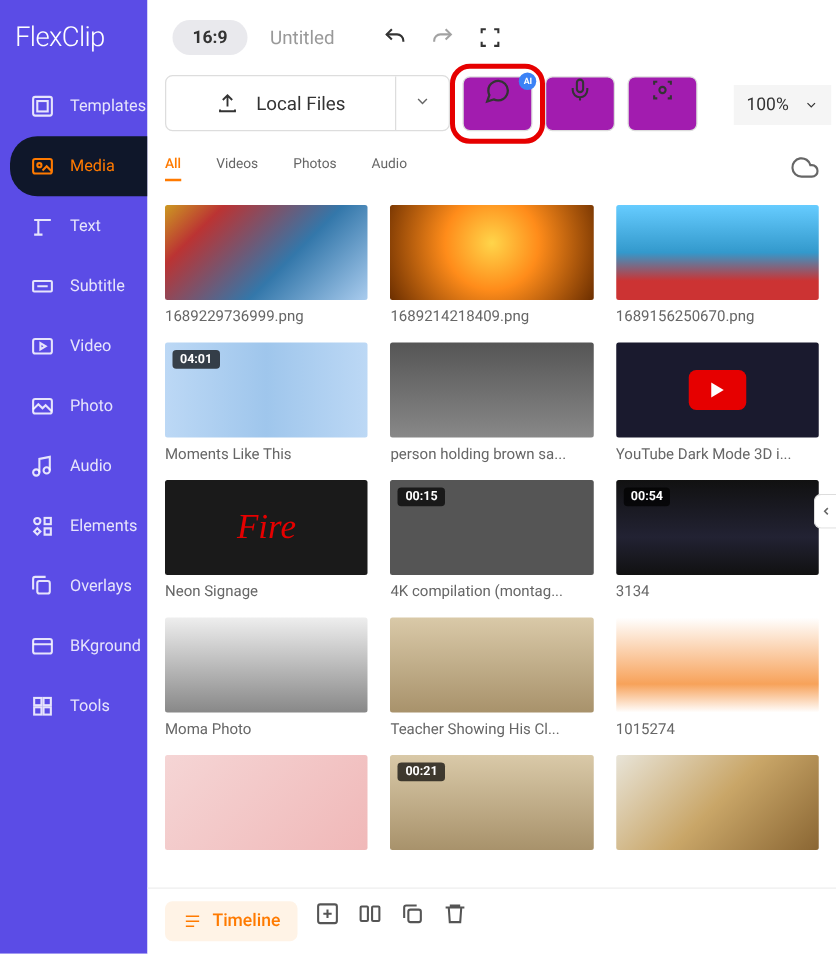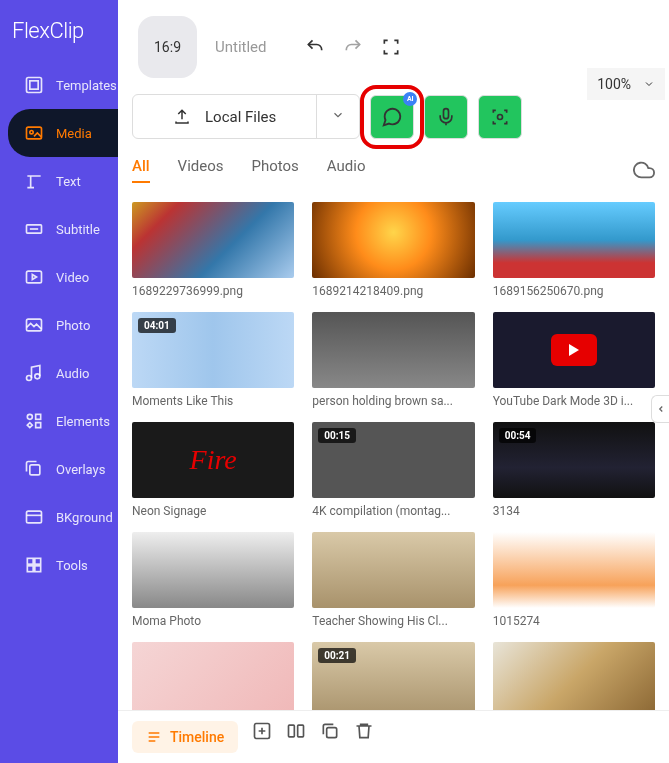--- a/index.html
+++ b/index.html
@@ -6,34 +6,34 @@
 body { width: 669px; height: 763px; background: #fff; overflow: hidden; position: relative; }
 .app { display: flex; height: 100%; }
 .sidebar { width: 118px; background: #5b4ce6; color: #fff; display: flex; flex-direction: column; }
 .logo { padding: 18px 12px; font-size: 22px; font-weight: 700; letter-spacing: -0.5px; }
 .logo span { font-weight: 300; }
 .nav-item { display: flex; align-items: center; gap: 12px; padding: 14px 16px; font-size: 13px; color: rgba(255,255,255,0.85); cursor: pointer; border-radius: 22px 0 0 22px; margin-left: 8px; }
 .nav-item.active { background: #0f172a; color: #ff7a00; }
 .nav-item svg { width: 20px; height: 20px; flex-shrink: 0; }
 .main { flex: 1; display: flex; flex-direction: column; background: #fff; min-width: 0; }
 .topbar { display: flex; align-items: center; gap: 18px; padding: 16px 20px 10px; }
-.ratio-pill { background: #e9e9ed; border-radius: 16px; padding: 23px 16px; font-size: 14px; font-weight: 400; color: #333; }
+.ratio-pill { background: #e9e9ed; border-radius: 16px; padding: 6px 16px; font-size: 14px; font-weight: 700; color: #333; }
 .untitled { color: #999; font-size: 15px; }
 .top-icons { display: flex; gap: 18px; margin-left: 20px; }
 .top-icon { width: 20px; height: 20px; color: #333; cursor: pointer; }
 .zoom-panel { position: absolute; top: 68px; right: 4px; padding: 8px 10px; font-size: 14px; color: #333; display: flex; align-items: center; gap: 12px; background: #f5f5f5; }
 .toolbar-row { display: flex; align-items: center; gap: 10px; padding: 6px 14px; }
 .local-files-btn { display: flex; align-items: center; border: 1px solid #ddd; border-radius: 6px; background: #fff; overflow: hidden; }
 .local-files-main { display: flex; align-items: center; gap: 14px; padding: 12px 40px; font-size: 15px; color: #333; }
 .local-files-chevron { border-left: 1px solid #ddd; padding: 12px 14px; color: #666; }
-.tool-btn { width: 44px; height: 44px; border: 1px solid #ddd; border-radius: 6px; background: #22c55e; display: flex; align-items: center; justify-content: center; color: #333; position: relative; }
+.tool-btn { width: 56px; height: 44px; border: 1px solid #ddd; border-radius: 6px; background: #a21caf; display: flex; align-items: flex-start; justify-content: center; color: #333; position: relative; }
 .tool-btn.highlighted { outline: 4px solid #e60000; outline-offset: 6px; }
 .ai-badge { position: absolute; top: -4px; right: -4px; background: #3b82f6; color: #fff; font-size: 7px; font-weight: 700; border-radius: 50%; width: 14px; height: 14px; display: flex; align-items: center; justify-content: center; }
 .tabs-row { display: flex; align-items: center; gap: 28px; padding: 12px 14px 10px; border-bottom: 1px solid transparent; }
-.tab { font-size: 15px; color: #666; padding-bottom: 6px; cursor: pointer; }
+.tab { font-size: 11px; color: #666; padding-bottom: 6px; cursor: pointer; }
 .tab.active { color: #ff7a00; border-bottom: 2px solid #ff7a00; font-weight: 500; }
 .cloud-icon { margin-left: auto; color: #666; }
 .media-grid { flex: 1; overflow-y: auto; padding: 8px 14px; display: grid; grid-template-columns: repeat(3, 1fr); gap: 14px 18px; align-content: start; }
 .media-item { display: flex; flex-direction: column; gap: 6px; }
 .thumb { width: 100%; height: 76px; background: #d0d0d0; border-radius: 2px; position: relative; overflow: hidden; display:flex; align-items:center; justify-content:center; }
 .thumb-badge { position: absolute; top: 6px; left: 6px; background: rgba(0,0,0,0.7); color: #fff; font-size: 10px; font-weight: 700; padding: 2px 6px; border-radius: 3px; }
 .media-label { font-size: 12px; color: #666; white-space: nowrap; overflow: hidden; text-overflow: ellipsis; }
 .bottombar { display: flex; gap: 14px; padding: 10px 14px; border-top: 1px solid #eee; }
 .timeline-btn { display: flex; align-items: center; gap: 8px; background: #fff3e6; color: #ff7a00; padding: 8px 14px; border-radius: 6px; font-size: 14px; font-weight: 500; }
 .bottom-icon { color: #555; cursor: pointer; }

